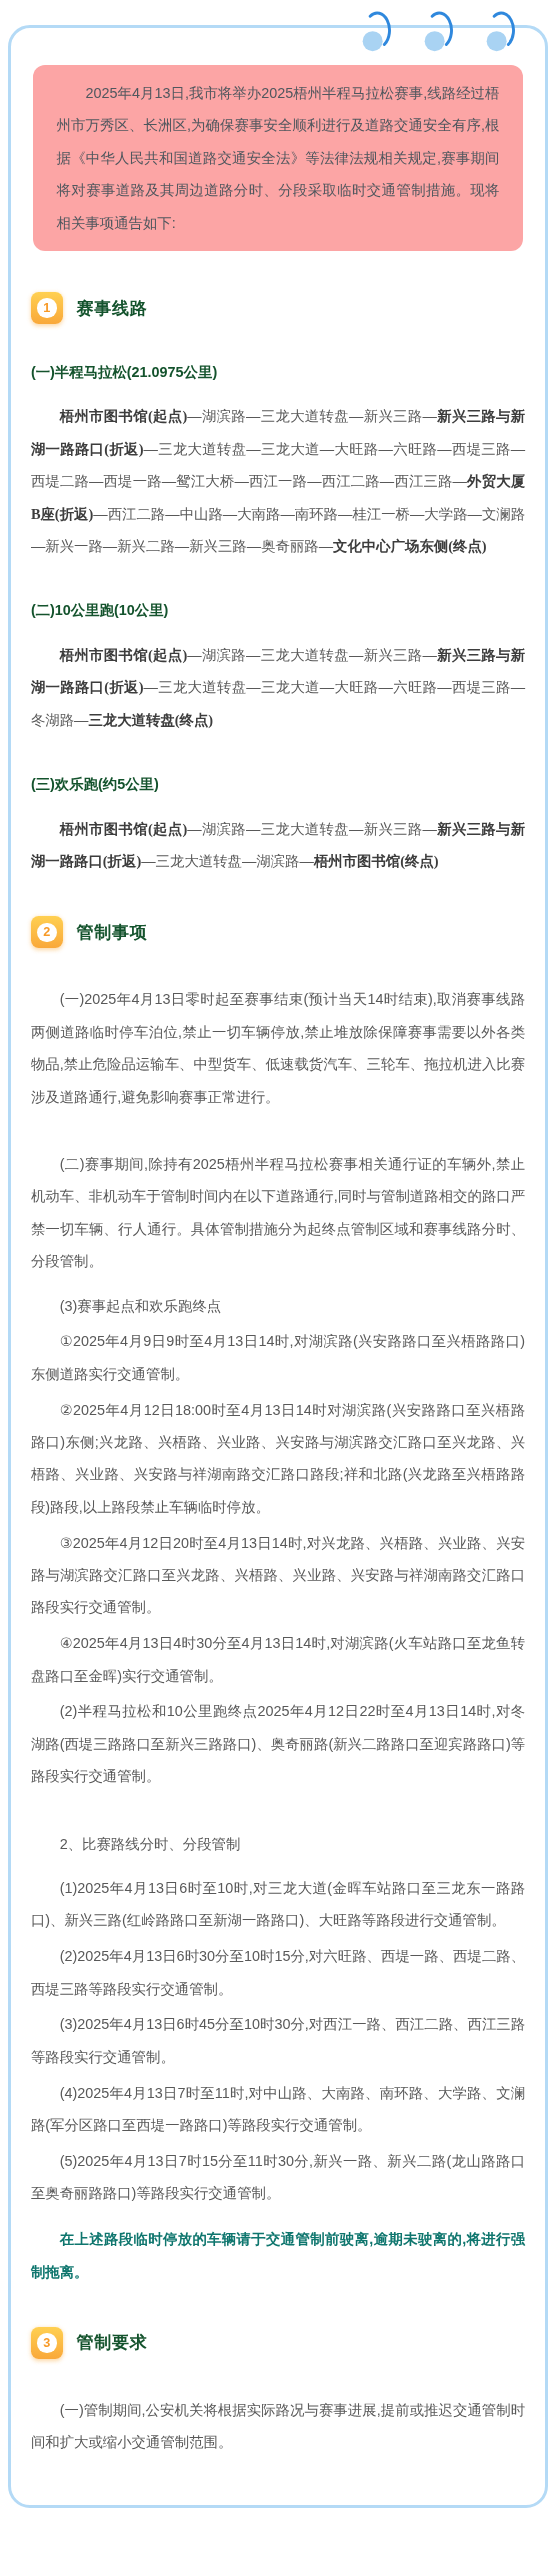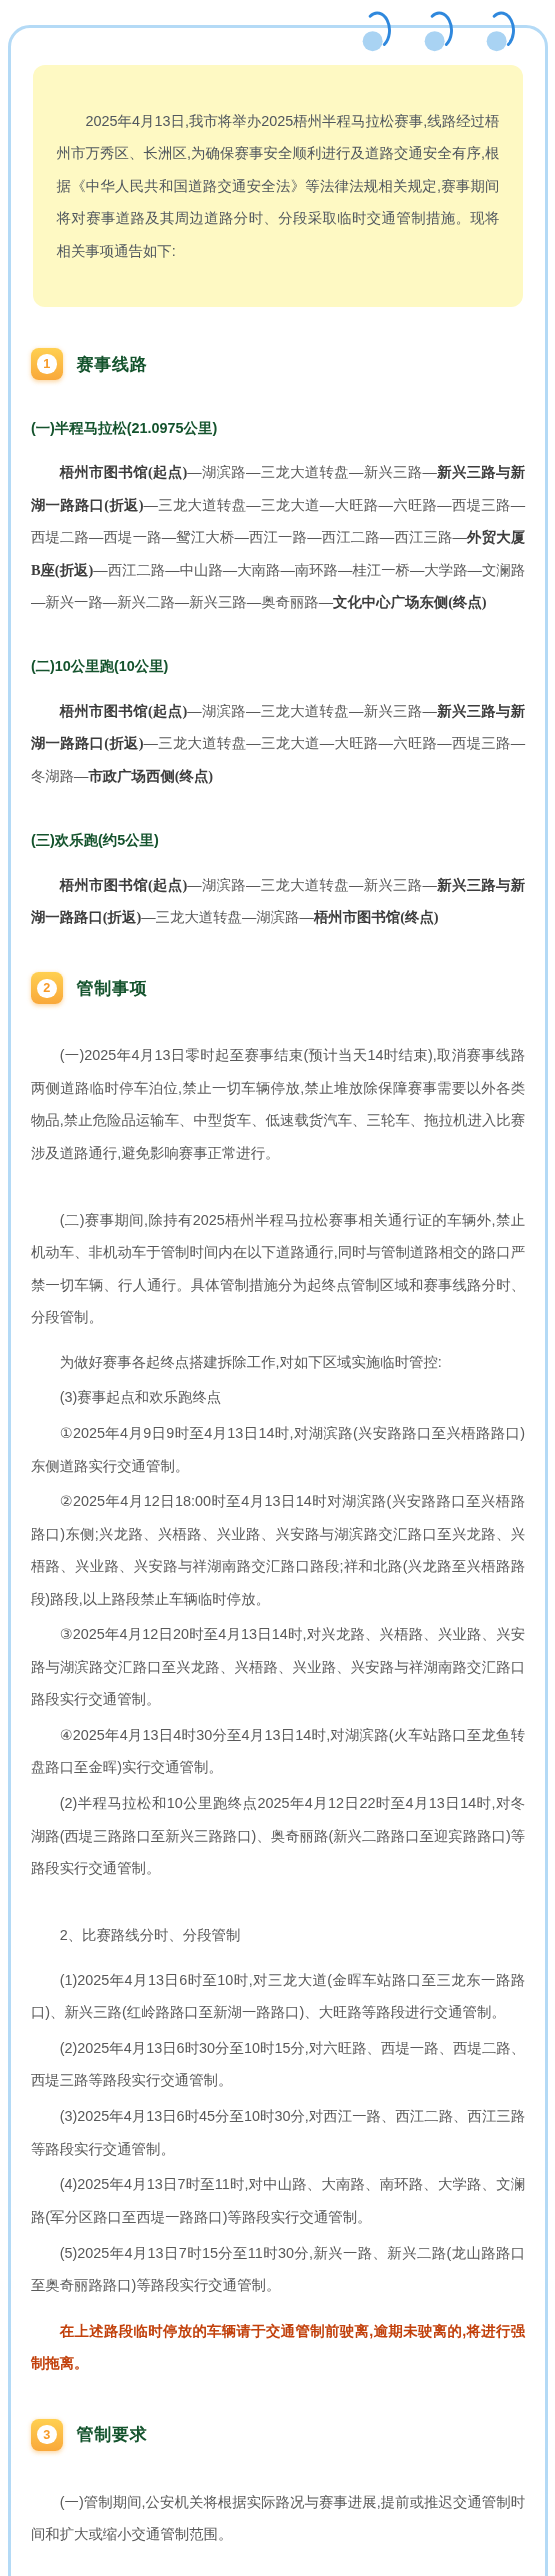--- a/index.html
+++ b/index.html
@@ -27,23 +27,23 @@
     top:-22px;
     right:30px;
     display:flex;
     gap:32px;
     z-index:3;
   }
   .rings svg{display:block;}
 
   
   .intro-box{
-    background:#fef9c3;
+    background:#fca5a5;
     border-radius:12px;
-    padding:40px 24px;
+    padding:12px 24px;
     margin:12px 3.4px 41px 3.4px;
     color:#50575e;
     font-size:14.4px;
     line-height:2.25;
     text-indent:2em;
     text-align:justify;
   }
 
   
   .sec-header{
@@ -85,21 +85,21 @@
   .p{margin:12px 1.7px;}
   .p b{color:#3d3d3d;font-weight:700;font-family:Liberation Serif, serif;}
   .sub{
     font-weight:bold;
     color:#3d3d3d;
     text-indent:0;
     margin:32px 1.7px 6.8px 1.7px;
   }
   .sub b{color:#14532d;}
   .red{
-    color:#c2410c;
+    color:#0f766e;
     font-weight:bold;
     margin:13.5px 1.7px;
   }
   .gap{margin-top:35px;}
   .tight{margin-top:3.4px;margin-bottom:3.4px;}
 </style>
 </head>
 <body>
 
 <div class="page">
@@ -126,34 +126,33 @@
         <section>
           <div class="sec-header">
             <div class="badge">
               <div class="badge-inner">1</div>
             </div>
             <div class="sec-title">赛事线路</div>
           </div>
           <p class="sub"><b>(一)半程马拉松(21.0975公里)</b></p>
           <p class="p"><b>梧州市图书馆(起点)</b><span>—湖滨路—三龙大道转盘—新兴三路—</span><b>新兴三路与新湖一路路口(折返)</b><span>—三龙大道转盘—三龙大道—大旺路—六旺路—西堤三路—西堤二路—西堤一路—鸳江大桥—西江一路—西江二路—西江三路—</span><b>外贸大厦B座(折返)</b><span>—西江二路—中山路—大南路—南环路—桂江一桥—大学路—文澜路—新兴一路—新兴二路—新兴三路—奥奇丽路—</span><b>文化中心广场东侧(终点)</b></p>
           <p class="sub"><b>(二)10公里跑(10公里)</b></p>
-          <p class="p"><b>梧州市图书馆(起点)</b><span>—湖滨路—三龙大道转盘—新兴三路—</span><b>新兴三路与新湖一路路口(折返)</b><span>—三龙大道转盘—三龙大道—大旺路—六旺路—西堤三路—冬湖路—</span><b>市政广场西侧(终点)</b></p>
+          <p class="p"><b>梧州市图书馆(起点)</b><span>—湖滨路—三龙大道转盘—新兴三路—</span><b>新兴三路与新湖一路路口(折返)</b><span>—三龙大道转盘—三龙大道—大旺路—六旺路—西堤三路—冬湖路—</span><b>三龙大道转盘(终点)</b></p>
           <p class="sub"><b>(三)欢乐跑(约5公里)</b></p>
           <p class="p"><b>梧州市图书馆(起点)</b><span>—湖滨路—三龙大道转盘—新兴三路—</span><b>新兴三路与新湖一路路口(折返)</b><span>—三龙大道转盘—湖滨路—</span><b>梧州市图书馆(终点)</b></p>
         </section>
         <section>
           <div class="sec-header">
             <div class="badge">
               <div class="badge-inner">2</div>
             </div>
             <div class="sec-title">管制事项</div>
           </div>
           <p class="p gap"><span>(一)2025年4月13日零时起至赛事结束(预计当天14时结束),取消赛事线路两侧道路临时停车泊位,禁止一切车辆停放,禁止堆放除保障赛事需要以外各类物品,禁止危险品运输车、中型货车、低速载货汽车、三轮车、拖拉机进入比赛涉及道路通行,避免影响赛事正常进行。</span></p>
           <p class="p gap"><span>(二)赛事期间,除持有2025梧州半程马拉松赛事相关通行证的车辆外,禁止机动车、非机动车于管制时间内在以下道路通行,同时与管制道路相交的路口严禁一切车辆、行人通行。具体管制措施分为起终点管制区域和赛事线路分时、分段管制。</span></p>
-          <p class="p tight"><span>为做好赛事各起终点搭建拆除工作,对如下区域实施临时管控:</span></p>
           <p class="p tight"><span>(3)赛事起点和欢乐跑终点</span></p>
           <p class="p tight"><span>①2025年4月9日9时至4月13日14时,对湖滨路(兴安路路口至兴梧路路口)东侧道路实行交通管制。</span></p>
           <p class="p tight"><span>②2025年4月12日18:00时至4月13日14时对湖滨路(兴安路路口至兴梧路路口)东侧;兴龙路、兴梧路、兴业路、兴安路与湖滨路交汇路口至兴龙路、兴梧路、兴业路、兴安路与祥湖南路交汇路口路段;祥和北路(兴龙路至兴梧路路段)路段,以上路段禁止车辆临时停放。</span></p>
           <p class="p tight"><span>③2025年4月12日20时至4月13日14时,对兴龙路、兴梧路、兴业路、兴安路与湖滨路交汇路口至兴龙路、兴梧路、兴业路、兴安路与祥湖南路交汇路口路段实行交通管制。</span></p>
           <p class="p tight"><span>④2025年4月13日4时30分至4月13日14时,对湖滨路(火车站路口至龙鱼转盘路口至金晖)实行交通管制。</span></p>
           <p class="p tight"><span>(2)半程马拉松和10公里跑终点2025年4月12日22时至4月13日14时,对冬湖路(西堤三路路口至新兴三路路口)、奥奇丽路(新兴二路路口至迎宾路路口)等路段实行交通管制。</span></p>
           <p class="p gap"><span>2、比赛路线分时、分段管制</span></p>
           <p class="p tight"><span>(1)2025年4月13日6时至10时,对三龙大道(金晖车站路口至三龙东一路路口)、新兴三路(红岭路路口至新湖一路路口)、大旺路等路段进行交通管制。</span></p>
           <p class="p tight"><span>(2)2025年4月13日6时30分至10时15分,对六旺路、西堤一路、西堤二路、西堤三路等路段实行交通管制。</span></p>
           <p class="p tight"><span>(3)2025年4月13日6时45分至10时30分,对西江一路、西江二路、西江三路等路段实行交通管制。</span></p>

